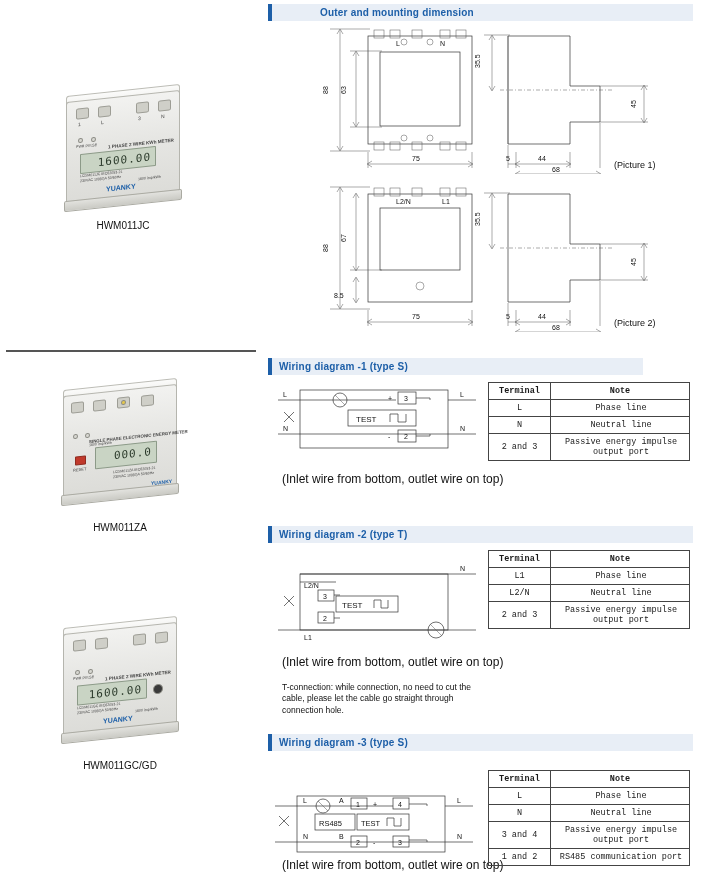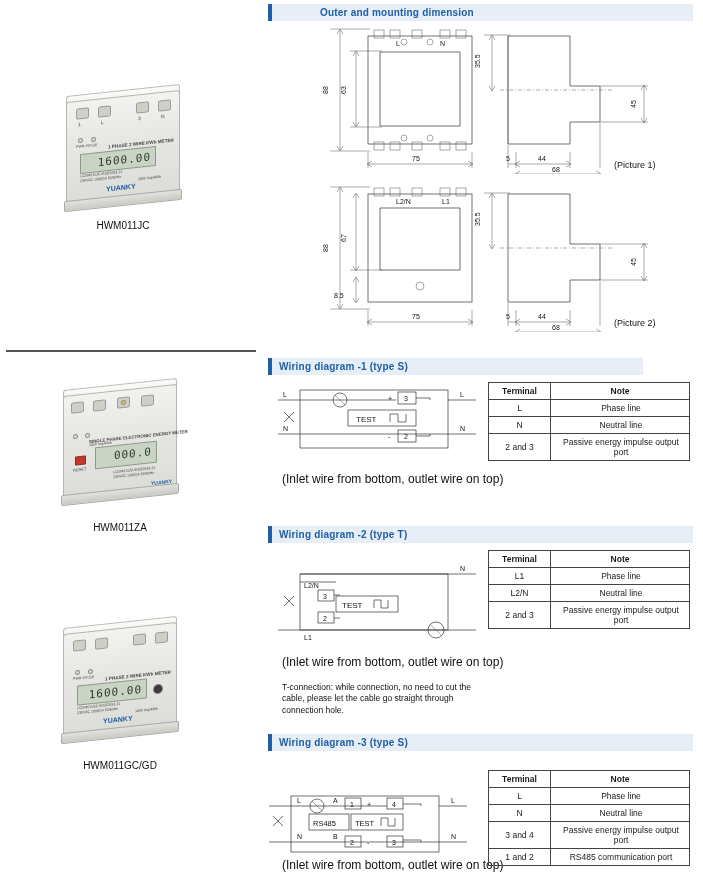--- a/index.html
+++ b/index.html
@@ -132,20 +132,21 @@
   table.wt {
     position: absolute;
     border-collapse: collapse;
     font-size: 8.5px;
   }
   table.wt th, table.wt td {
     border: 1px solid #444;
     padding: 3px 4px;
     text-align: center;
     vertical-align: middle;
+    font-family: Liberation Mono, monospace;
   }
   table.wt th { font-weight: bold; }
   table.wt td.note { text-align: center; padding-left: 6px; }
 
   .inlet {
     position: absolute;
     font-size: 12px;
     color: #111;
   }
   .tnote {
@@ -500,21 +501,21 @@
       <div class="brand" style="left:48px; top:96px;">YUANKY</div>
       <div class="rail"></div>
     </div>
     <div class="prod-caption" style="left:-20px; top:140px; width:170px;">HWM011GC/GD</div>
   </div>
 
   <div class="sec-bar" style="left:268px; top:734px; width:425px;text-align:right;">
     <span>Wiring diagram -3 (type S)</span>
   </div>
 
-  <div class="draw" style="left:269px; top:790px;">
+  <div class="draw" style="left:275px; top:790px;">
     <svg width="200" height="80" viewBox="0 0 200 80">
       <rect class="dl" x="22" y="6" width="148" height="56"></rect>
       <line class="dl" x1="0" y1="16" x2="22" y2="16"></line>
       <line class="dl" x1="22" y1="16" x2="118" y2="16"></line>
       <circle class="dl" cx="48" cy="16" r="7"></circle>
       <line class="dl-thin" x1="43" y1="11" x2="53" y2="21"></line>
       <line class="dl" x1="170" y1="16" x2="198" y2="16"></line>
       <text class="dimtxt" x="182" y="13">L</text>
       <text class="dimtxt" x="28" y="13">L</text>
       <line class="dl" x1="0" y1="52" x2="198" y2="52"></line>

